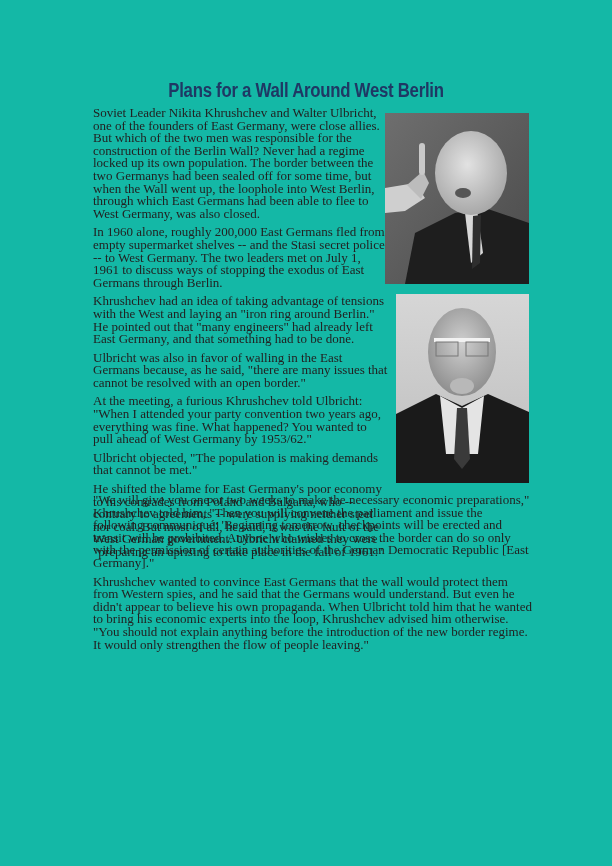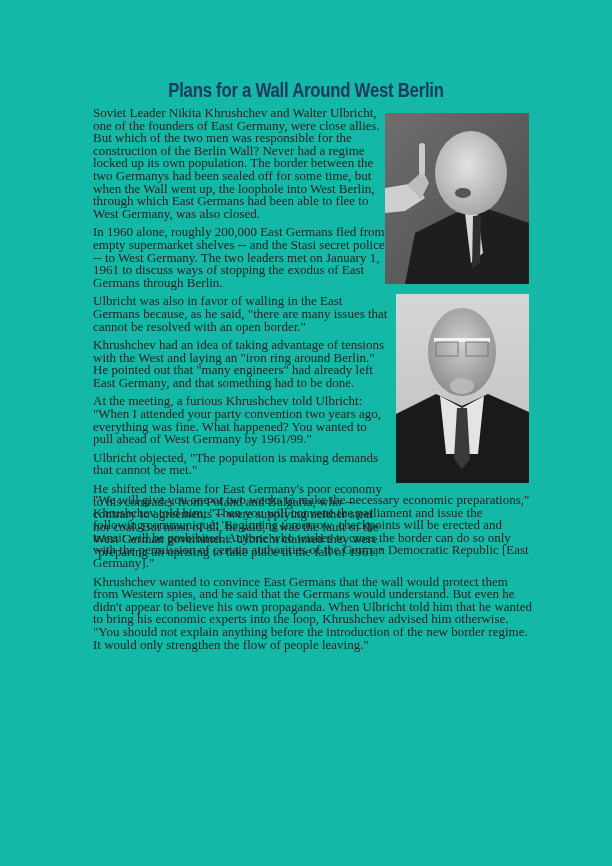--- a/index.html
+++ b/index.html
@@ -25,24 +25,24 @@
   </style>
 </head>
 <body>
 
 <div class="page">
 
   <div class="title">Plans for a Wall Around West Berlin</div>
 
   <div class="col-left body-text">
     <p class="para">Soviet Leader Nikita Khrushchev and Walter Ulbricht, one of the founders of East Germany, were close allies. But which of the two men was responsible for the construction of the Berlin Wall? Never had a regime locked up its own population. The border between the two Germanys had been sealed off for some time, but when the Wall went up, the loophole into West Berlin, through which East Germans had been able to flee to West Germany, was also closed.</p>
-    <p class="para">In 1960 alone, roughly 200,000 East Germans fled from empty supermarket shelves -- and the Stasi secret police -- to West Germany. The two leaders met on January 1, 1961 to discuss ways of stopping the exodus of East Germans through Berlin.</p>
+    <p class="para">In 1960 alone, roughly 200,000 East Germans fled from empty supermarket shelves -- and the Stasi secret police -- to West Germany. The two leaders met on July 1, 1961 to discuss ways of stopping the exodus of East Germans through Berlin.</p>
+    <p class="para">Khrushchev had an idea of taking advantage of tensions with the West and laying an "iron ring around Berlin." He pointed out that "many engineers" had already left East Germany, and that something had to be done.</p>
     <p class="para">Ulbricht was also in favor of walling in the East Germans because, as he said, "there are many issues that cannot be resolved with an open border."</p>
-    <p class="para">Khrushchev had an idea of taking advantage of tensions with the West and laying an "iron ring around Berlin." He pointed out that "many engineers" had already left East Germany, and that something had to be done.</p>
-    <p class="para">At the meeting, a furious Khrushchev told Ulbricht: "When I attended your party convention two years ago, everything was fine. What happened? You wanted to pull ahead of West Germany by 1961/99."</p>
+    <p class="para">At the meeting, a furious Khrushchev told Ulbricht: "When I attended your party convention two years ago, everything was fine. What happened? You wanted to pull ahead of West Germany by 1953/62."</p>
     <p class="para">Ulbricht objected, "The population is making demands that cannot be met."</p>
     <p class="para">He shifted the blame for East Germany's poor economy to his comrades from Poland and Bulgaria, who -- contrary to agreements -- were supplying neither steel nor coal. But most of all, he said, it was the fault of the West German government. Ulbricht claimed they were "preparing an uprising to take place in the fall of 1961."</p>
   </div>
 
   <div class="full body-text" style="top:490px;">
     <p class="para">"We will give you one or two weeks to make the necessary economic preparations," Khrushchev told him, "Then you will convene the parliament and issue the following communiqué: 'Beginning tomorrow, checkpoints will be erected and transit will be prohibited. Anyone who wishes to cross the border can do so only with the permission of certain authorities of the German Democratic Republic [East Germany]."</p>
     <p class="para">Khrushchev wanted to convince East Germans that the wall would protect them from Western spies, and he said that the Germans would understand. But even he didn't appear to believe his own propaganda. When Ulbricht told him that he wanted to bring his economic experts into the loop, Khrushchev advised him otherwise. "You should not explain anything before the introduction of the new border regime. It would only strengthen the flow of people leaving."</p>
   </div>
 
   <div class="photo" id="photo-k" title="photo of Nikita Khrushchev gesturing with raised finger">

